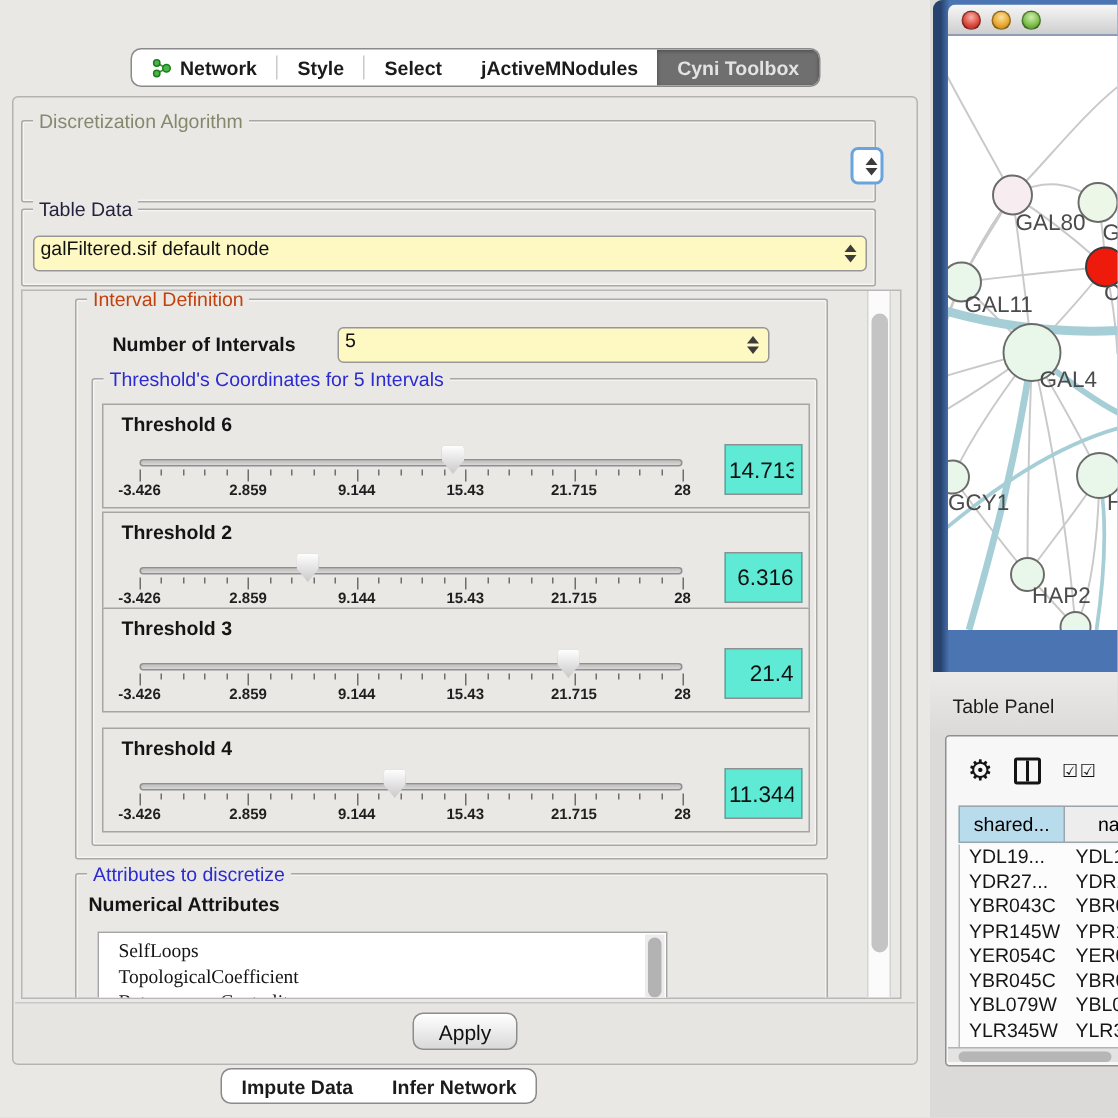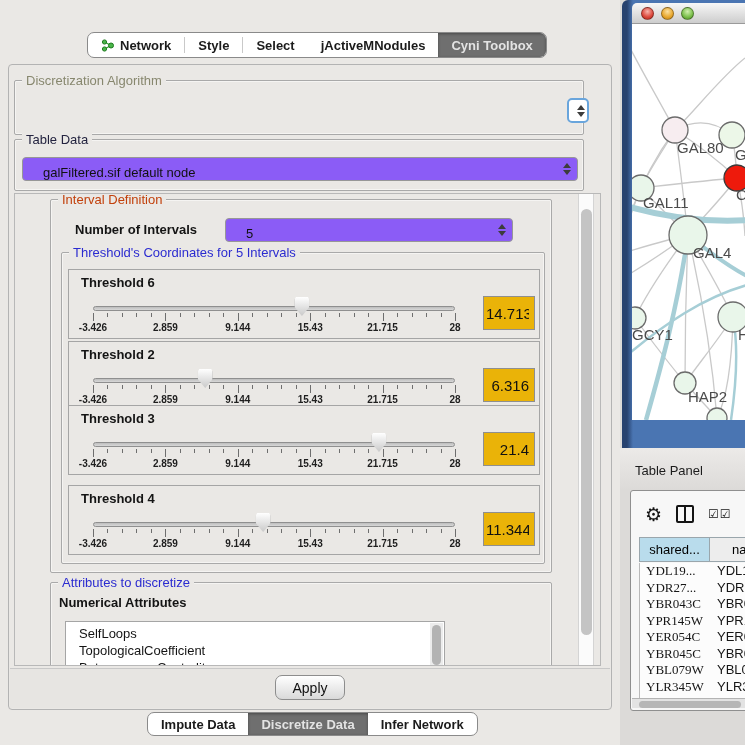--- a/index.html
+++ b/index.html
@@ -24,22 +24,22 @@
   .bottomtabs{left:147px;top:712px;height:24px;}
   
   .main{position:absolute;left:8px;top:64px;width:604px;height:646px;
     border:1px solid #b3b3b3;border-radius:4px;background:#eae8e5;}
   .gbox{position:absolute;border:1px solid #a9a9a9;border-radius:2px;box-shadow:inset 0 0 0 1px #f5f4f2;}
   .gtitle{position:absolute;top:-8px;left:7px;background:#eae8e5;padding:0 4px;font-size:13px;}
   .t-olive{color:#87876e;}
   .t-navy{color:#23233f;}
   .t-green{color:#c2410c;}
   .t-blue{color:#2b2bd0;}
-  .combo{position:absolute;background:#8b5cf6;border:1px solid #979797;border-radius:4px;
-    font-size:13px;color:#111;display:flex;align-items:flex-end;padding-left:20px;}
+  .combo{position:absolute;background:#fef9c3;border:1px solid #979797;border-radius:4px;
+    font-size:13px;color:#111;display:flex;align-items:flex-start;padding-left:4px;}
   .stepper{position:absolute;right:6px;top:0;bottom:0;display:flex;flex-direction:column;
     justify-content:center;gap:2px;align-items:center;}
   .arr-up{width:0;height:0;border-left:4px solid transparent;border-right:4px solid transparent;
     border-bottom:5px solid #3c3c3c;}
   .arr-dn{width:0;height:0;border-left:4px solid transparent;border-right:4px solid transparent;
     border-top:5px solid #3c3c3c;}
   
   .popup{position:absolute;left:13px;top:92px;width:562px;height:43px;background:#fff;
     border:1px solid #cfcfcf;border-radius:0 0 6px 6px;
     box-shadow:0 3px 8px rgba(0,0,0,.35);z-index:30;font-size:13px;}
@@ -60,26 +60,26 @@
   .slider{position:absolute;left:24px;top:0;width:362px;height:70px;}
   .track{position:absolute;left:0;right:0;top:36px;height:5px;border-radius:3px;
     background:linear-gradient(#bdbdbd,#d8d8d8);border:1px solid #8f8f8f;}
   .thumb{position:absolute;top:27px;width:15px;height:19px;
     clip-path:polygon(10% 0,90% 0,100% 14%,100% 52%,50% 100%,0 52%,0 14%);
     background:linear-gradient(#ffffff,#c9c9c9);filter:drop-shadow(0 0 1px #777);}
   .ticks{position:absolute;left:0;right:0;top:43px;height:9px;}
   .tick{position:absolute;width:1px;background:#6e6e6e;}
   .slabels{position:absolute;left:0;right:0;top:52px;height:12px;}
   .slab{position:absolute;transform:translateX(-50%);font-size:10px;font-weight:700;color:#1f1f1f;white-space:nowrap;}
-  .tvalue{position:absolute;left:414px;top:26px;width:52px;height:34px;background:#eab308;
+  .tvalue{position:absolute;left:414px;top:26px;width:52px;height:34px;background:#5eead4;
     border:1px solid #8f8f8f;font-size:15px;color:#111;text-align:right;padding-right:5px;
     font-family:"Liberation Sans",sans-serif;}
   
   .attr-list{position:absolute;left:14px;top:38px;width:380px;height:60px;background:#fff;
-    border:1px solid #a5a5a5;font-size:13px;color:#141414;padding:3px 0 0 13px;}
+    border:1px solid #a5a5a5;font-size:13px;color:#141414;padding:3px 0 0 13px;font-family:Liberation Serif, serif;}
   .attr-list .it{height:17px;line-height:17px;}
   .attr-vsb{position:absolute;right:1px;top:1px;bottom:1px;width:13px;background:#ececec;}
   .attr-vsb .vthumb{position:absolute;left:2px;top:2px;width:9px;height:40px;border-radius:5px;background:#b3b3b3;}
   .applystrip{position:absolute;left:1px;right:1px;bottom:1px;height:40px;background:#e7e5e2;
     border-top:1px solid #c8c8c8;display:flex;justify-content:center;}
   .applybtn{margin-top:6px;height:25px;padding:0 16px;font-size:14px;color:#111;
     background:linear-gradient(#ffffff,#d9d9d9);border:1px solid #8d8d8d;border-radius:7px;
     font-family:"Liberation Sans",sans-serif;}
   
   .netwin{position:absolute;left:622px;top:0;width:123px;height:448px;
@@ -104,21 +104,21 @@
   .colsplit{width:18px;height:18px;border:2px solid #141414;border-radius:2px;position:relative;}
   .colsplit:before{content:"";position:absolute;left:6px;top:0;bottom:0;width:2px;background:#141414;}
   .cbx{font-size:12px;letter-spacing:1px;}
   .thead{position:absolute;top:46px;left:8px;height:25px;display:flex;font-size:13px;}
   .th{border:1px solid #9aa6ac;height:25px;line-height:23px;}
   .th1{width:71px;background:#b9dcec;text-align:center;}
   .th2{width:70px;background:#ededed;border-left:none;padding-left:22px;}
   .trows{position:absolute;left:8px;right:0;top:72px;height:135px;overflow:hidden;
     border-left:1px solid #b9b9b9;background:#fcfcfc;}
   .trow{height:16.5px;line-height:16.5px;display:flex;font-size:13px;color:#161616;}
-  .trow .c1{width:71px;padding-left:6px;font-family:Liberation Serif, serif;}
+  .trow .c1{width:71px;padding-left:6px;}
   .trow .c2{padding-left:6px;}
   .hsb{position:absolute;left:1px;right:1px;top:207px;height:10px;background:#e3e3e3;
     border-top:1px solid #b3b3b3;}
   .hsb .hthumb{position:absolute;left:7px;top:1.5px;width:102px;height:7px;border-radius:4px;background:#b6b6b6;}
   input[readonly]{outline:none;}
 </style>
 </head>
 <body>
 
 <div id="root">
@@ -394,23 +394,20 @@
       </div>
 
       <div class="applystrip">
         <button class="applybtn">Apply</button>
       </div>
     </div>
 
     <div class="pill bottomtabs">
       <div class="tab">
           <span>Impute Data</span>
-        </div>
-      <div class="tab dark">
-          <span>Discretize Data</span>
         </div>
       <div class="tab">
           <span>Infer Network</span>
         </div>
     </div>
   </section>
 
   <section class="netwin">
     <div class="nettitle">
       <span class="light l-red"></span>

